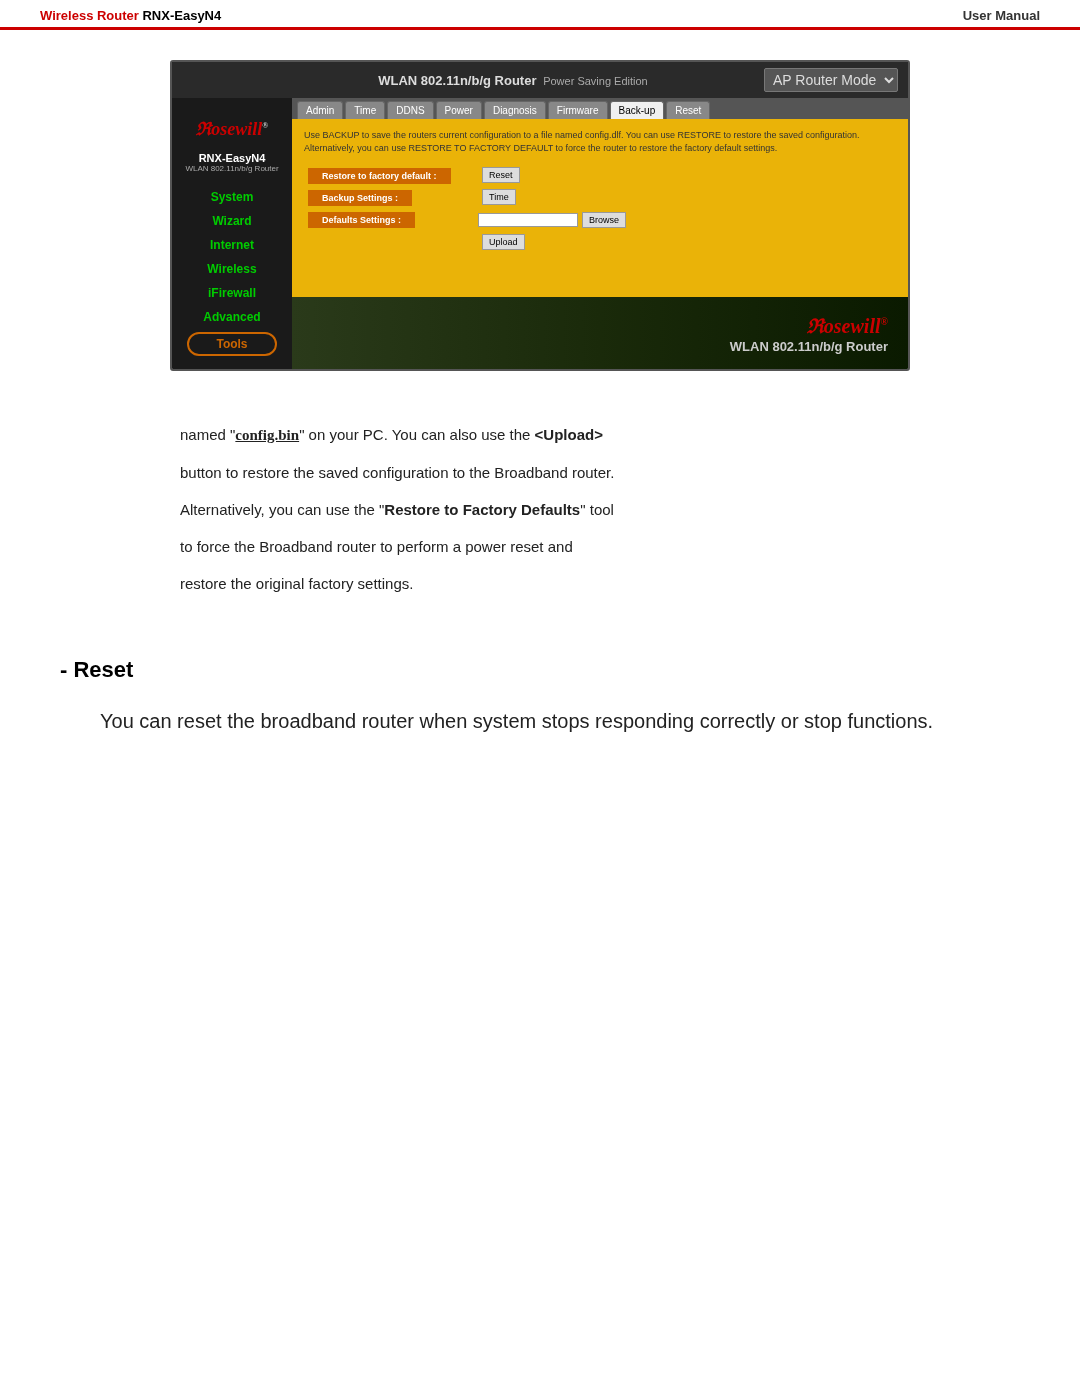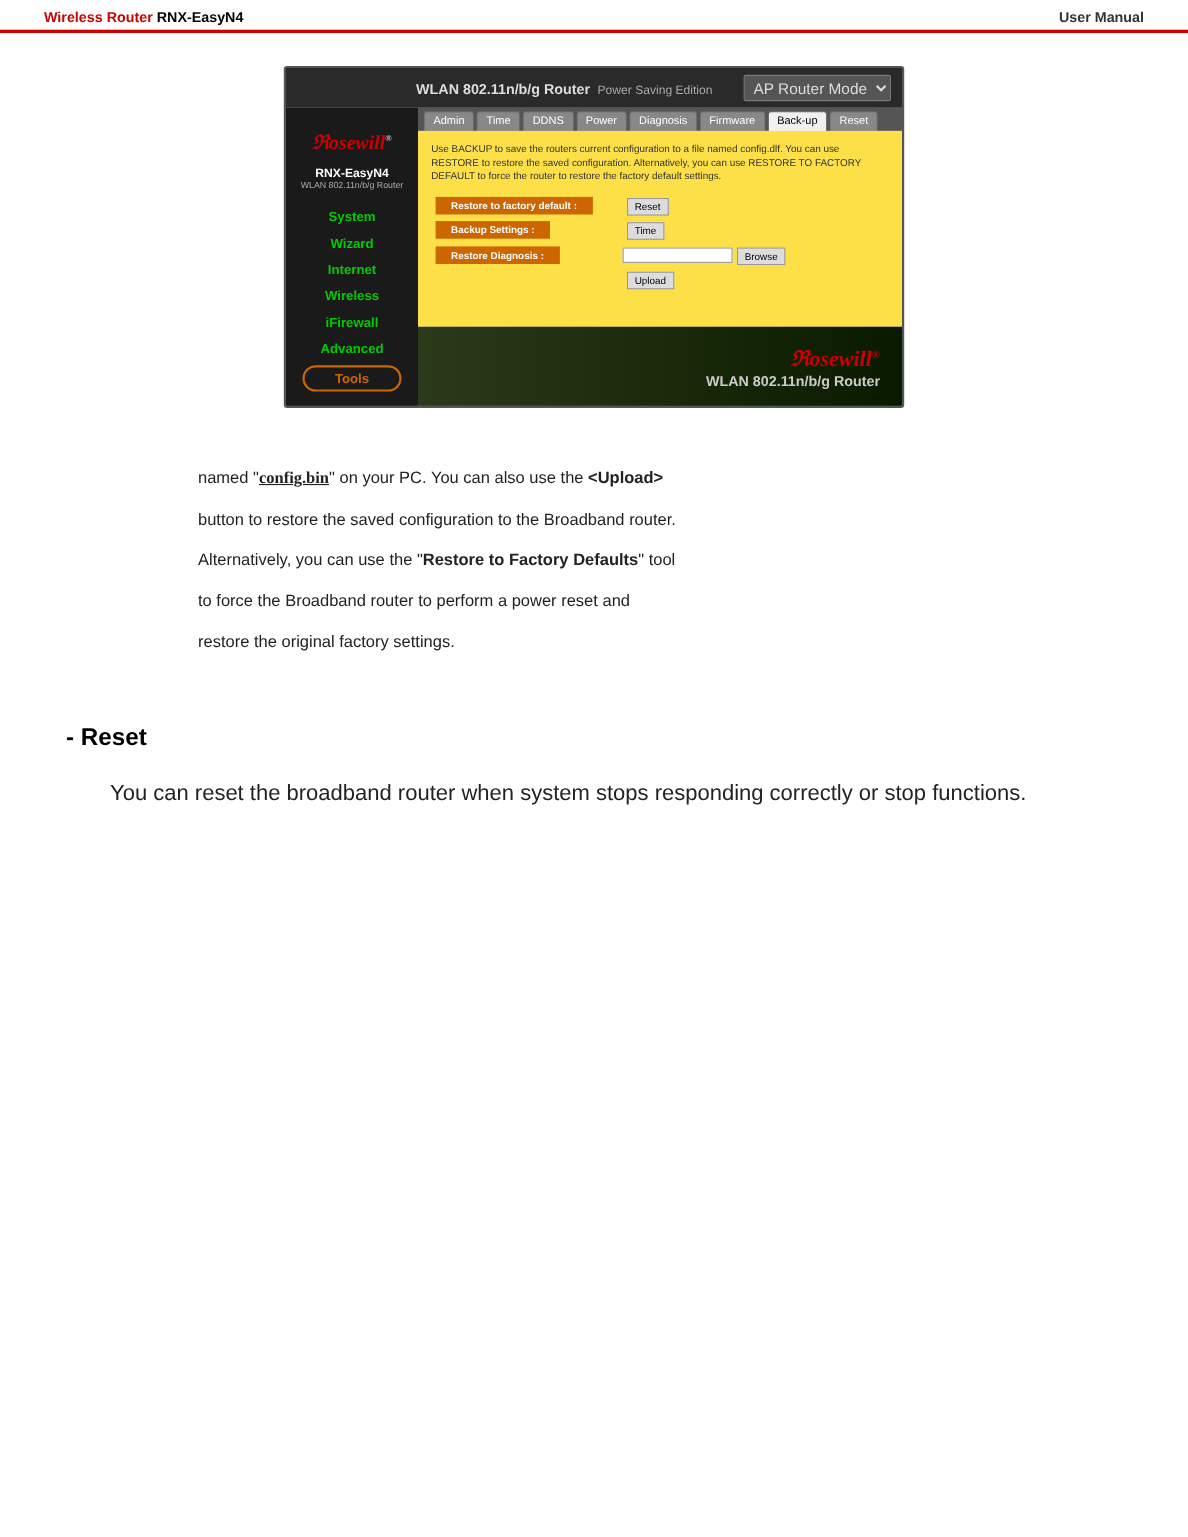--- a/index.html
+++ b/index.html
@@ -34,21 +34,21 @@
     }
     .page-header-right {
       font-size: 13px;
       font-weight: bold;
       color: #333;
     }
 
     
     .router-screenshot {
       margin: 30px auto;
-      width: 564px;
+      width: 740px;
       border: 2px solid #555;
       background: #1a1a1a;
       border-radius: 3px;
       overflow: hidden;
     }
 
     
     .router-title-bar {
       background: #2a2a2a;
       display: flex;
@@ -159,21 +159,21 @@
       border-bottom: none;
     }
     .router-nav-tab.active {
       background: #f0f0f0;
       color: #000;
     }
 
     
     .router-content {
       flex: 1;
-      background: #fde047;
+      background: #eab308;
       padding: 10px 12px;
     }
     .router-content-desc {
       font-size: 9px;
       color: #333;
       line-height: 1.4;
       margin-bottom: 10px;
     }
 
     
@@ -354,23 +354,23 @@
           <tr>
             <td>
               <span class="settings-label">Backup Settings :</span>
             </td>
             <td>
               <button class="settings-btn">Time</button>
             </td>
           </tr>
           <tr>
             <td>
-              <span class="settings-label">Restore Diagnosis :</span>
-            </td>
-            <td style="display:flex;align-items:flex-start;padding-top:4px;">
+              <span class="settings-label">Defaults Settings :</span>
+            </td>
+            <td style="display:flex;align-items:center;padding-top:4px;">
               <input class="settings-input" type="text" style="">
               <button class="settings-btn">Browse</button>
             </td>
           </tr>
           <tr>
             <td></td>
             <td>
               <button class="settings-btn">Upload</button>
             </td>
           </tr>

